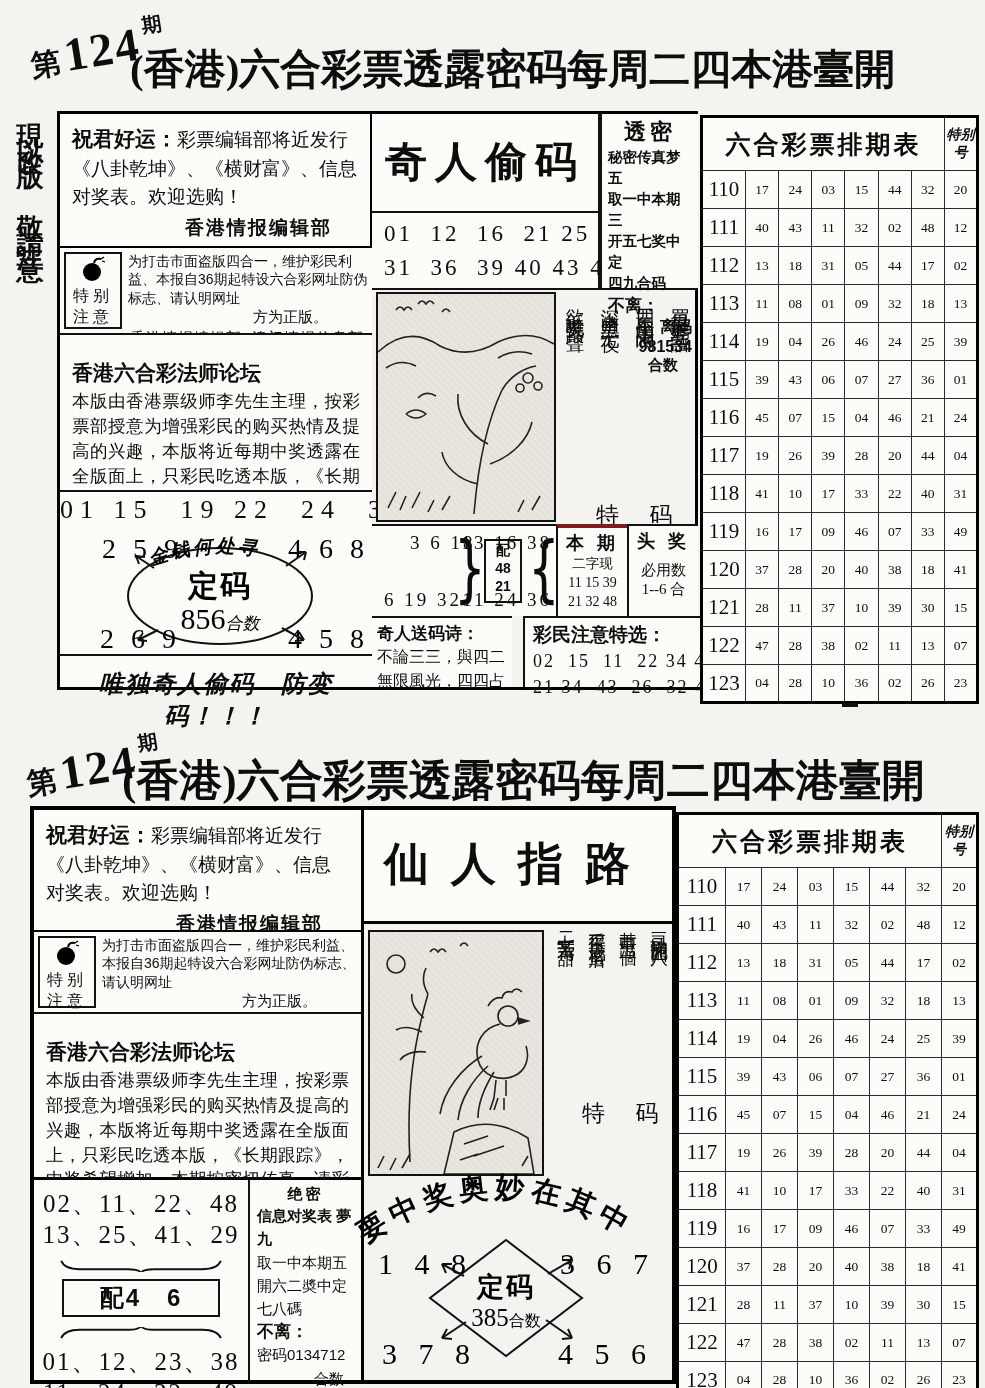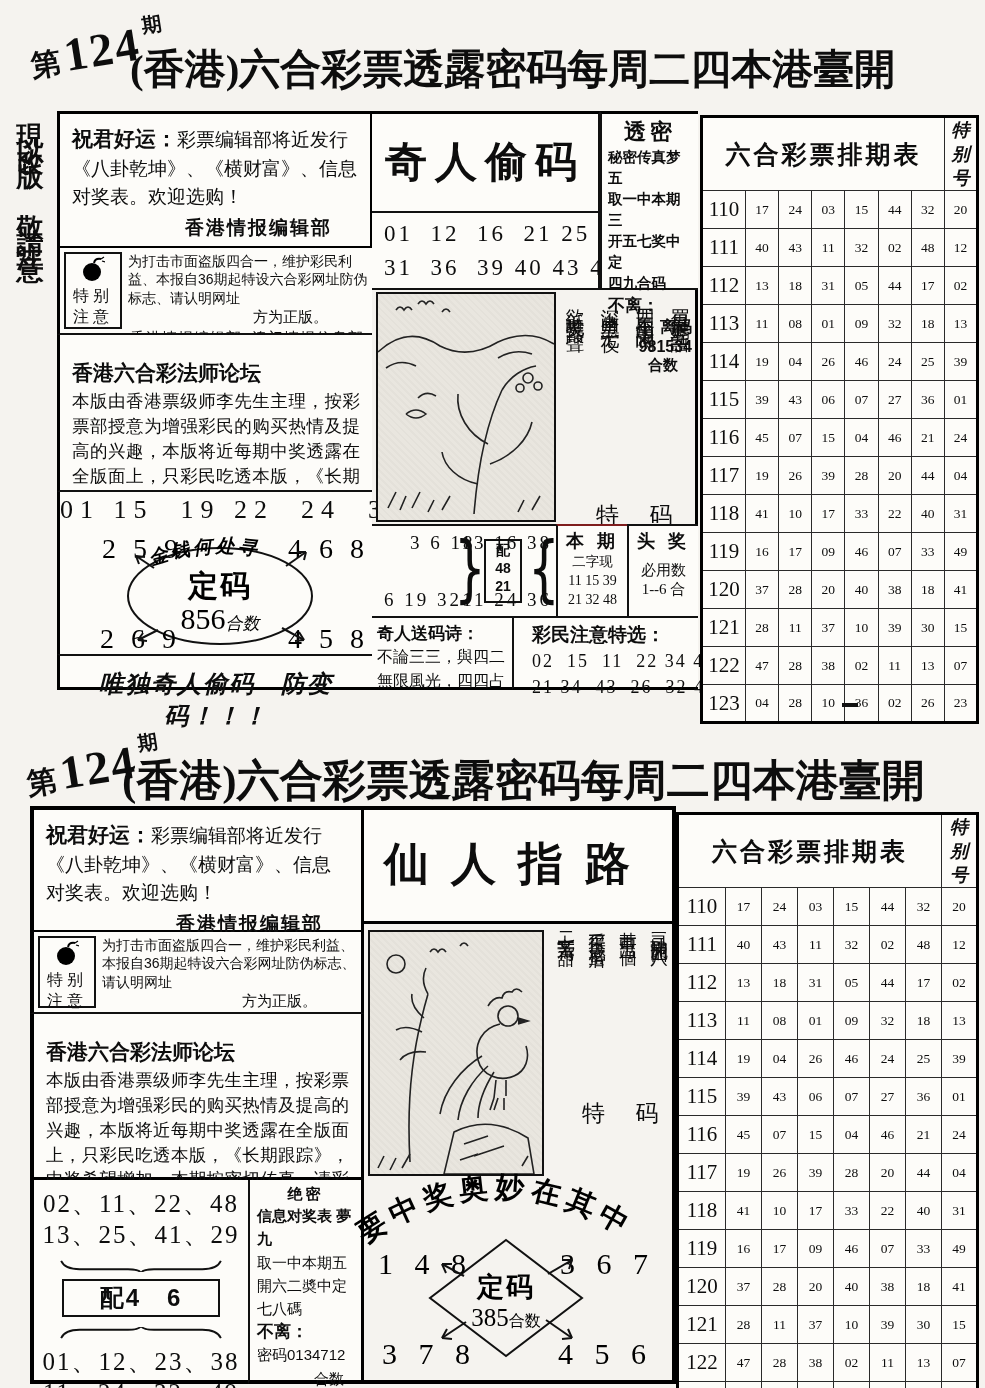--- a/index.html
+++ b/index.html
@@ -69,29 +69,29 @@
   .pei-box { position: absolute; border: 2px solid #111; text-align: center; font-size: 14px; font-weight: bold; line-height: 18px; font-family:"Liberation Sans",sans-serif; }
 
   .mini-box { text-align: center; }
   .mini-box .t { font-weight: bold; font-size: 18px; letter-spacing: 4px; padding-top: 3px; }
   .mini-box .s { font-size: 13.5px; }
   .mini-box .v { font-size: 14px; font-family:"Liberation Serif",serif; line-height: 19px; }
 
   .songma { padding: 4px 5px; }
   .songma .t { font-weight: bold; font-size: 17px; }
   .songma .l { font-size: 16px; line-height: 24px; font-family:"Liberation Serif",serif; white-space: pre; }
-  .texuan { padding: 4px 18px; }
+  .texuan { padding: 4px 8px; margin-left: 11px; }
   .texuan .t { font-weight: bold; font-size: 19px; }
   .texuan .l { font-size: 18px; line-height: 26px; font-family:"Liberation Serif",serif; white-space: pre; letter-spacing: 2px; }
 
   
   table.sched { position: absolute; border-collapse: collapse; background: #fdfcf9; table-layout: fixed; border: 3px solid #000; }
   table.sched th, table.sched td { border: 1.5px solid #2a2a2a; text-align: center; overflow: hidden; }
   table.sched th.title { font-size: 25px; font-weight: bold; letter-spacing: 3px; height: 54px; }
-  table.sched th.special { font-size: 18px; font-weight: bold; font-style: italic; }
+  table.sched th.special { font-size: 14px; font-weight: bold; font-style: italic; }
   table.sched td { height: 38px; font-family: "Liberation Serif","DejaVu Serif",serif; }
   table.sched td.period { font-size: 21px; }
   table.sched td.num { font-size: 13.5px; }
 
   
   .xianren-title { text-align: center; font-size: 45px; font-weight: bold; font-family:"Liberation Serif",serif; letter-spacing: 22px; padding-top: 24px; }
   .numbers-block { text-align: center; font-family:"Liberation Serif",serif; font-size: 25px; letter-spacing: 2px; padding-top: 8px; }
   .numbers-block .row { line-height: 31px; white-space: pre; }
   .pei46 { display: inline-block; border: 2px solid #111; width: 158px; font-size: 24px; font-weight: bold; font-family:"Liberation Sans",sans-serif; line-height: 34px; margin: 1px 0; }
   .juemi { padding: 5px 7px; }
@@ -237,21 +237,21 @@
     <span class="n" style="left:20px; top:6px;margin-left:18px;">3 6 18</span>
     <span class="n" style="left:12px; bottom:5px;">6 19 32</span>
     <span class="brace" style="left:82px; top:14px;">}</span>
     <div class="pei-box preline" style="left:112px; top:13px; width:38px; height:64px;">配
 48
 21</div>
     <span class="brace" style="left:156px; top:14px;">{</span>
     <span class="n" style="right:4px; top:6px;">13 16 38</span>
     <span class="n" style="right:4px; bottom:5px;">11 24 36</span>
   </div>
-  <div class="box mini-box" style="left:556px; top:524px; width:71px; height:92px; border-top:2px solid #7f1d1d; border-left:2px solid #111;">
+  <div class="box mini-box" style="left:556px; top:524px; width:71px; height:92px; border-top:4px solid #7f1d1d; border-left:2px solid #111;">
     <div class="t">本 期</div>
     <div class="s">二字现</div>
     <div class="v">11 15 39</div>
     <div class="v">21 32 48</div>
   </div>
   <div class="box mini-box" style="left:627px; top:524px; width:71px; height:92px; border-top:2px solid #111; border-left:2px solid #111;">
     <div class="t">头 奖</div>
     <div class="v" style="font-size:15px; margin-top:8px;">必用数</div>
     <div class="v" style="font-size:15px;">1--6 合</div>
   </div>

